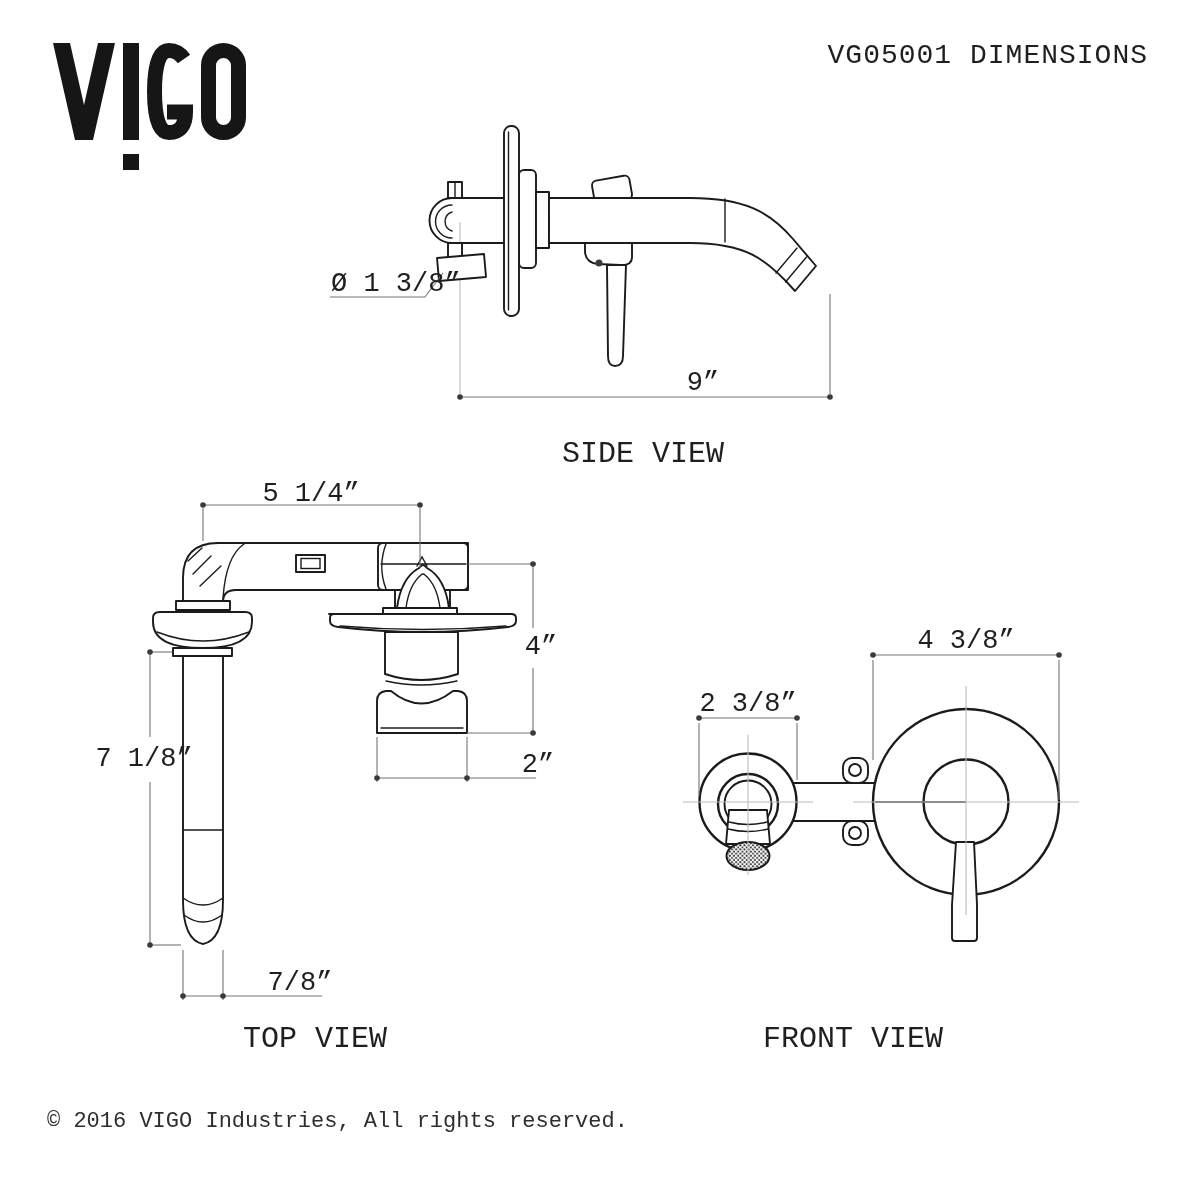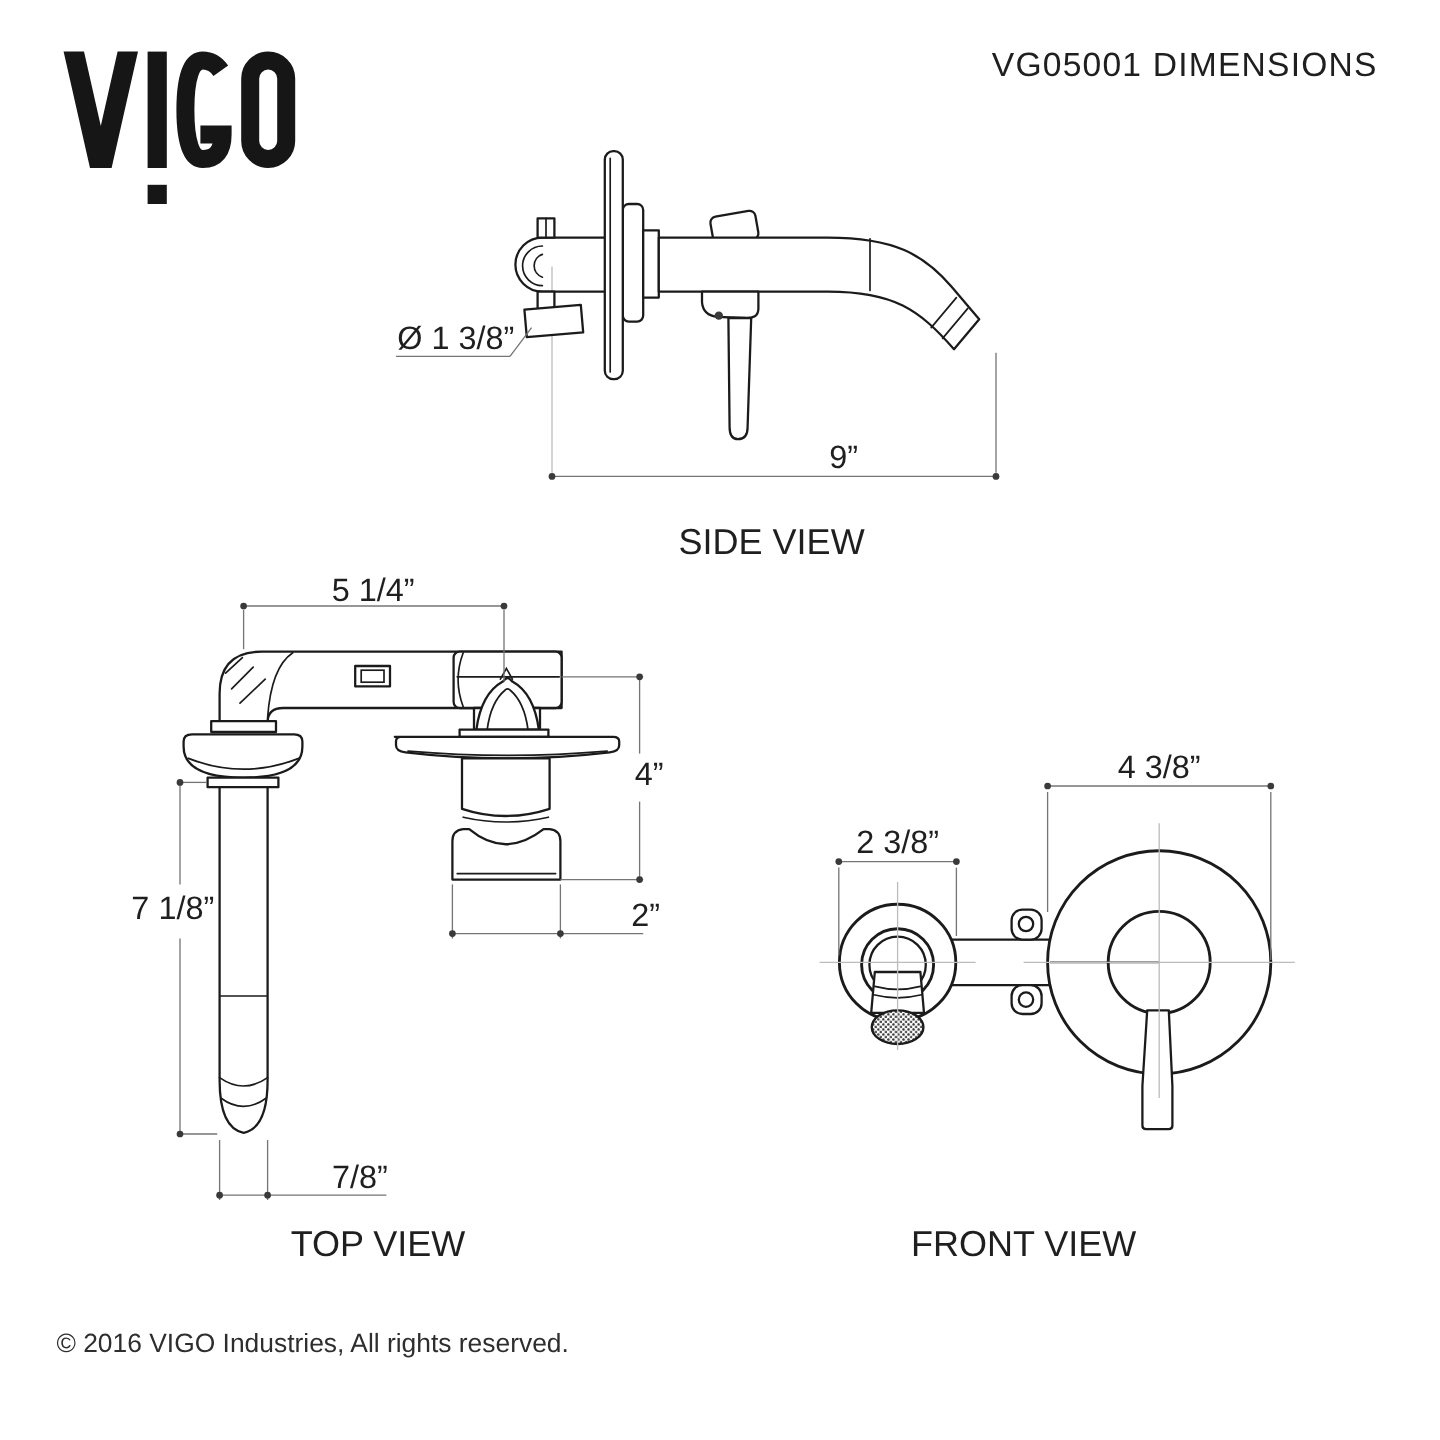--- a/index.html
+++ b/index.html
@@ -1,17 +1,17 @@
 <!DOCTYPE html>
 <html><head>
 <meta charset="utf-8">
 <style>
   html,body{margin:0;padding:0;background:#fff;}
   .sheet{position:relative;width:1200px;height:1200px;background:#fff;overflow:hidden;
-         font-family:Liberation Sans, sans-serif;}
+         font-family:Liberation Mono, monospace;}
   svg{position:absolute;inset:0;}
   
   .ln  {fill:none;stroke:#1b1b1b;stroke-width:1.9;stroke-linecap:round;stroke-linejoin:round;}
   .lnf {fill:#ffffff;stroke:#1b1b1b;stroke-width:1.9;stroke-linejoin:round;}
   .ln2 {fill:none;stroke:#1b1b1b;stroke-width:1.4;stroke-linecap:round;}
   .big {fill:#ffffff;stroke:#1b1b1b;stroke-width:2.4;}
   .th  {fill:none;stroke:#757575;stroke-width:1.1;}
   .ct  {fill:none;stroke:#bcbcbc;stroke-width:1.1;}
   .dk  {fill:none;stroke:#2a2a2a;stroke-width:1.6;}
   .dot {fill:#3a3a3a;stroke:none;}

